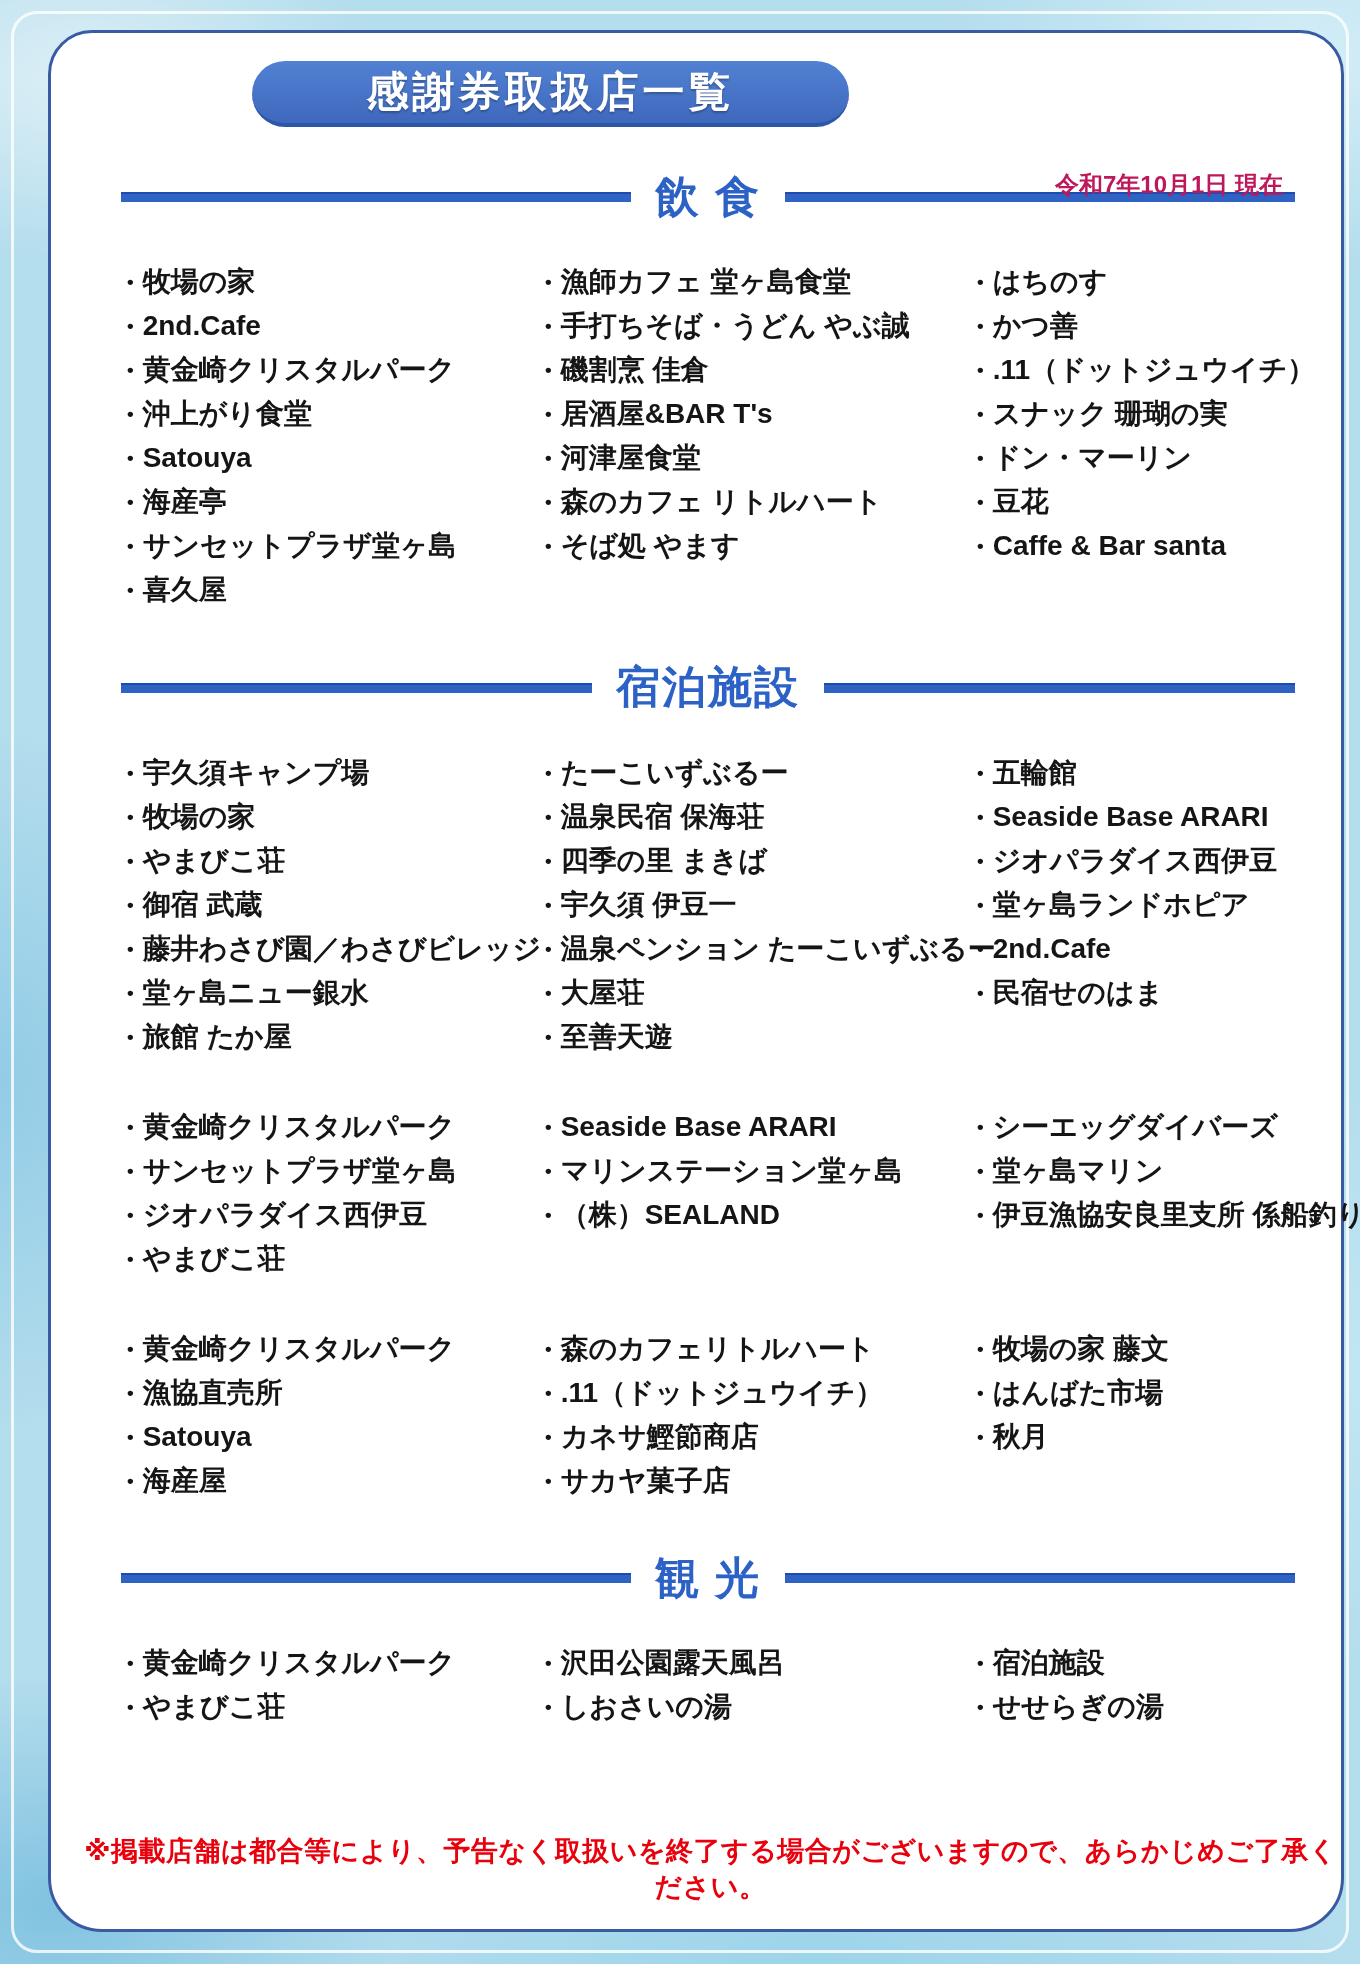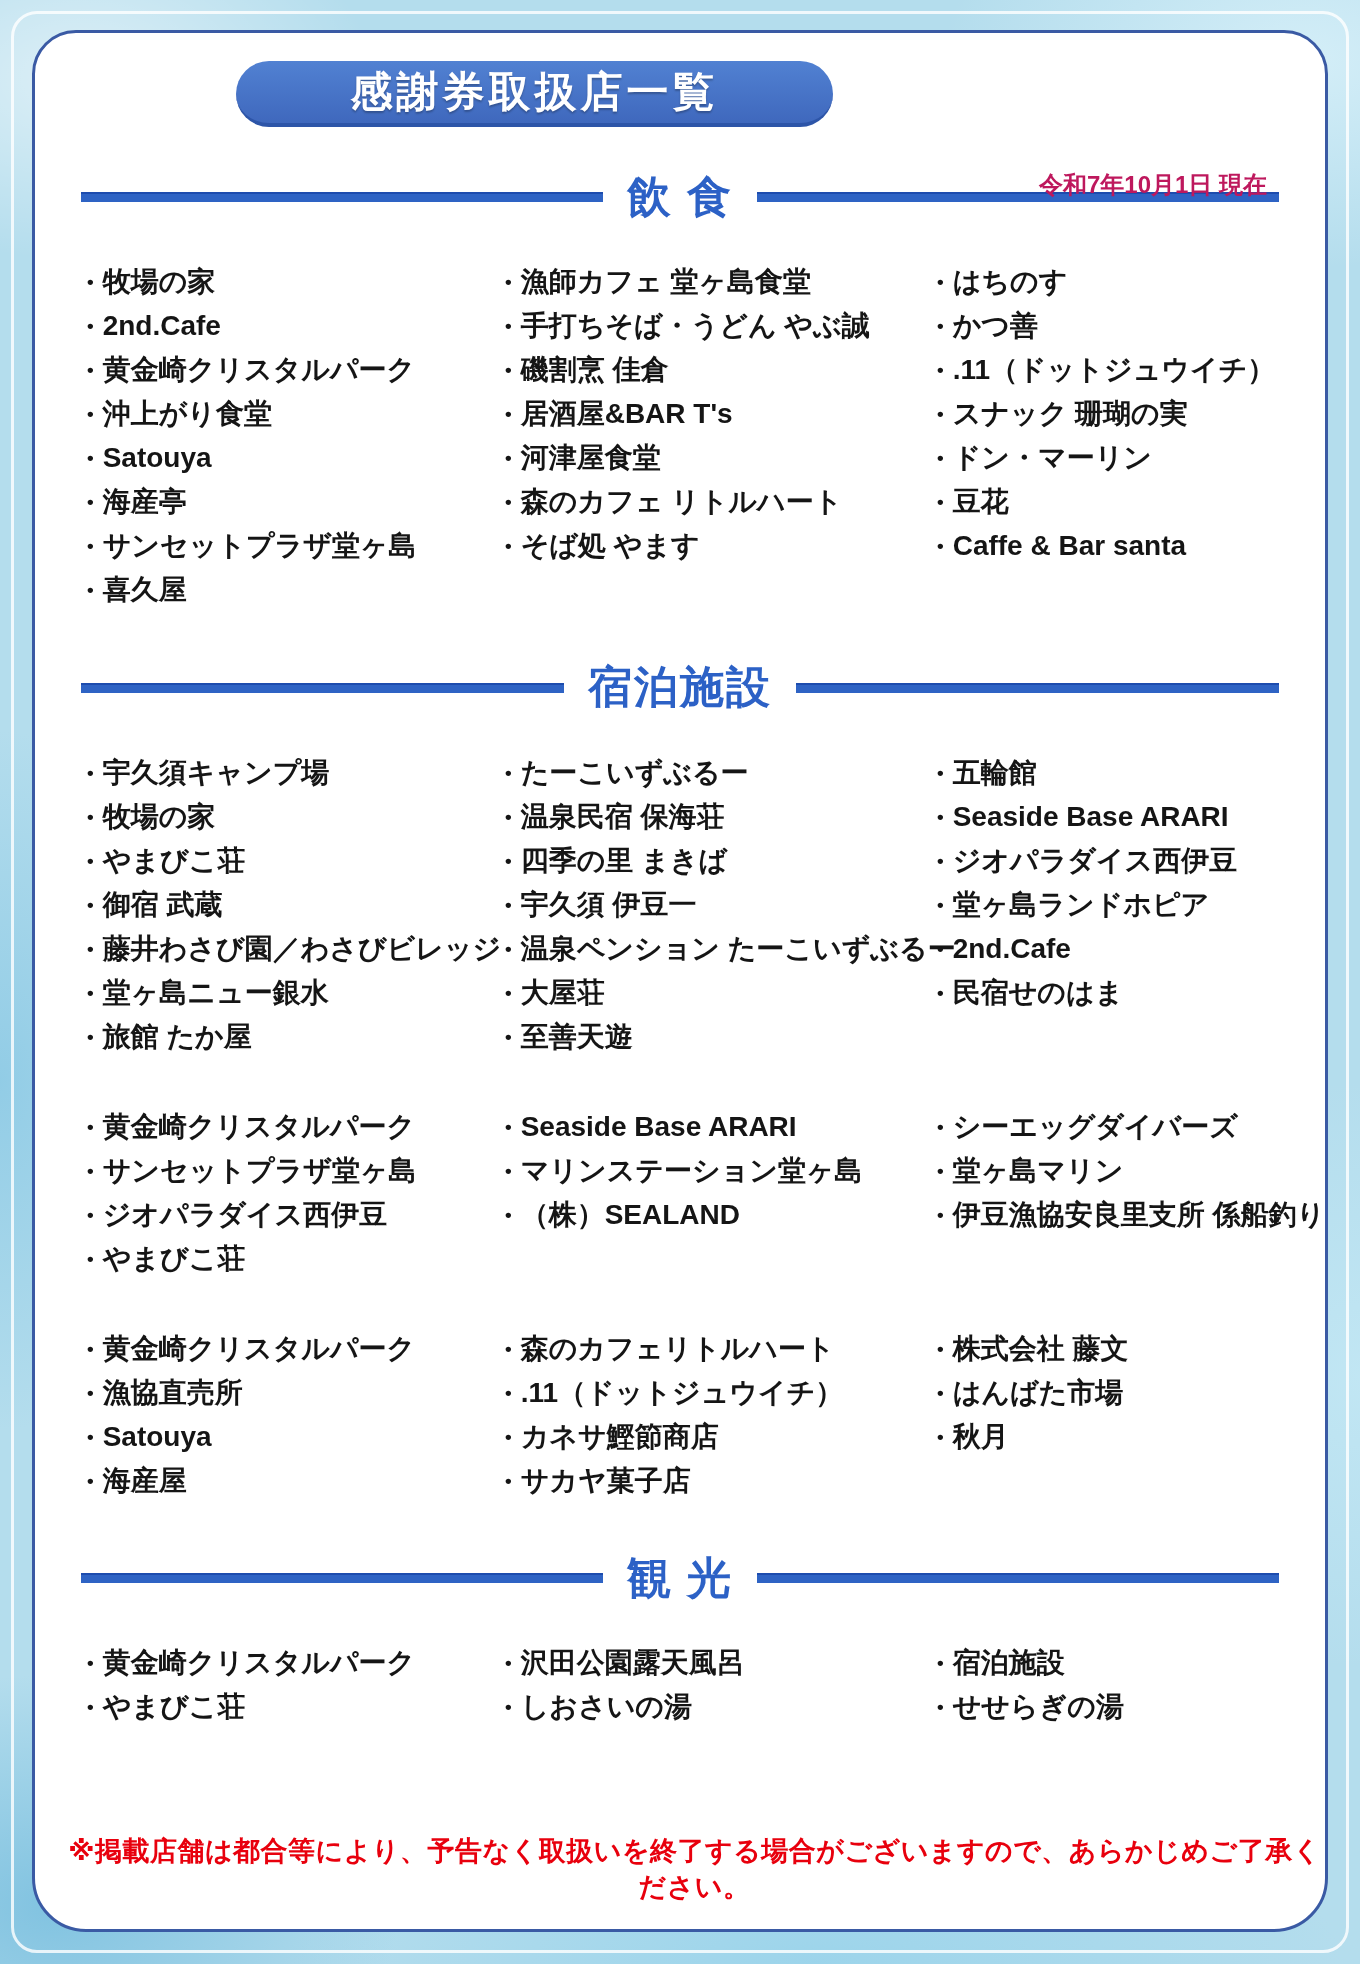--- a/index.html
+++ b/index.html
@@ -13,41 +13,41 @@
       radial-gradient(ellipse 300px 500px at 0% 55%, rgba(137,200,228,.8), rgba(137,200,228,0) 70%),
       radial-gradient(ellipse 480px 320px at 4% 97%, rgba(120,190,222,.85), rgba(120,190,222,0) 72%),
       radial-gradient(ellipse 700px 260px at 60% 100%, rgba(150,210,234,.8), rgba(150,210,234,0) 75%),
       radial-gradient(ellipse 340px 420px at 100% 70%, rgba(200,235,247,.65), rgba(200,235,247,0) 70%);
   }
   .outer-frame{
     position:absolute;inset:11px;border:3px solid rgba(255,255,255,.8);
     border-radius:26px;pointer-events:none;z-index:0;
   }
   .card{
-    position:absolute;left:32px;top:30px;width:1296px;height:1902px;
+    position:absolute;left:48px;top:30px;width:1296px;height:1902px;
     background:#ffffff;border:3px solid #3a5aa4;box-sizing:border-box;
     border-radius:44px 44px 54px 54px;z-index:1;
     padding:0 46px;
   }
   .banner{
     margin:28px 0 0 155px;width:597px;height:66px;
     background:linear-gradient(#5181d2,#3f68bd);
     border-bottom:4px solid #2d55a8;box-sizing:border-box;
     border-radius:34px;
     display:flex;align-items:center;justify-content:center;
   }
   .banner-title{
     color:#ffffff;font-size:42px;font-weight:bold;letter-spacing:4px;
     text-shadow:0 2px 2px rgba(0,0,0,.25);
   }
   .date-note{
     position:absolute;top:136px;right:58px;
     font-size:24px;font-weight:bold;color:#be185d;
   }
-  .sec{margin-top:44px;}
+  .sec{margin-top:44px;margin-left:24px;}
   .sec:first-of-type{margin-top:46px;}
   .sec-header{display:flex;align-items:center;gap:24px;}
   .sec-line{flex:1;height:10px;background:#2e63c4;border-top:2px solid #1d4cae;box-sizing:border-box;}
   .sec-title{
     color:#2c61c6;font-size:44px;font-weight:bold;line-height:1.1;
     margin:0;white-space:nowrap;letter-spacing:2px;
   }
   .sec-grid{
     display:grid;grid-template-columns:418px 432px 1fr;
     margin:46px 0 0 6px;
@@ -359,21 +359,21 @@
               <span>カネサ鰹節商店</span>
             </li>
             <li>
               <span class="bullet">•</span>
               <span>サカヤ菓子店</span>
             </li>
           </ul>
           <ul class="col">
             <li>
               <span class="bullet">•</span>
-              <span>株式会社 藤文</span>
+              <span>牧場の家 藤文</span>
             </li>
             <li>
               <span class="bullet">•</span>
               <span>はんばた市場</span>
             </li>
             <li>
               <span class="bullet">•</span>
               <span>秋月</span>
             </li>
           </ul>

